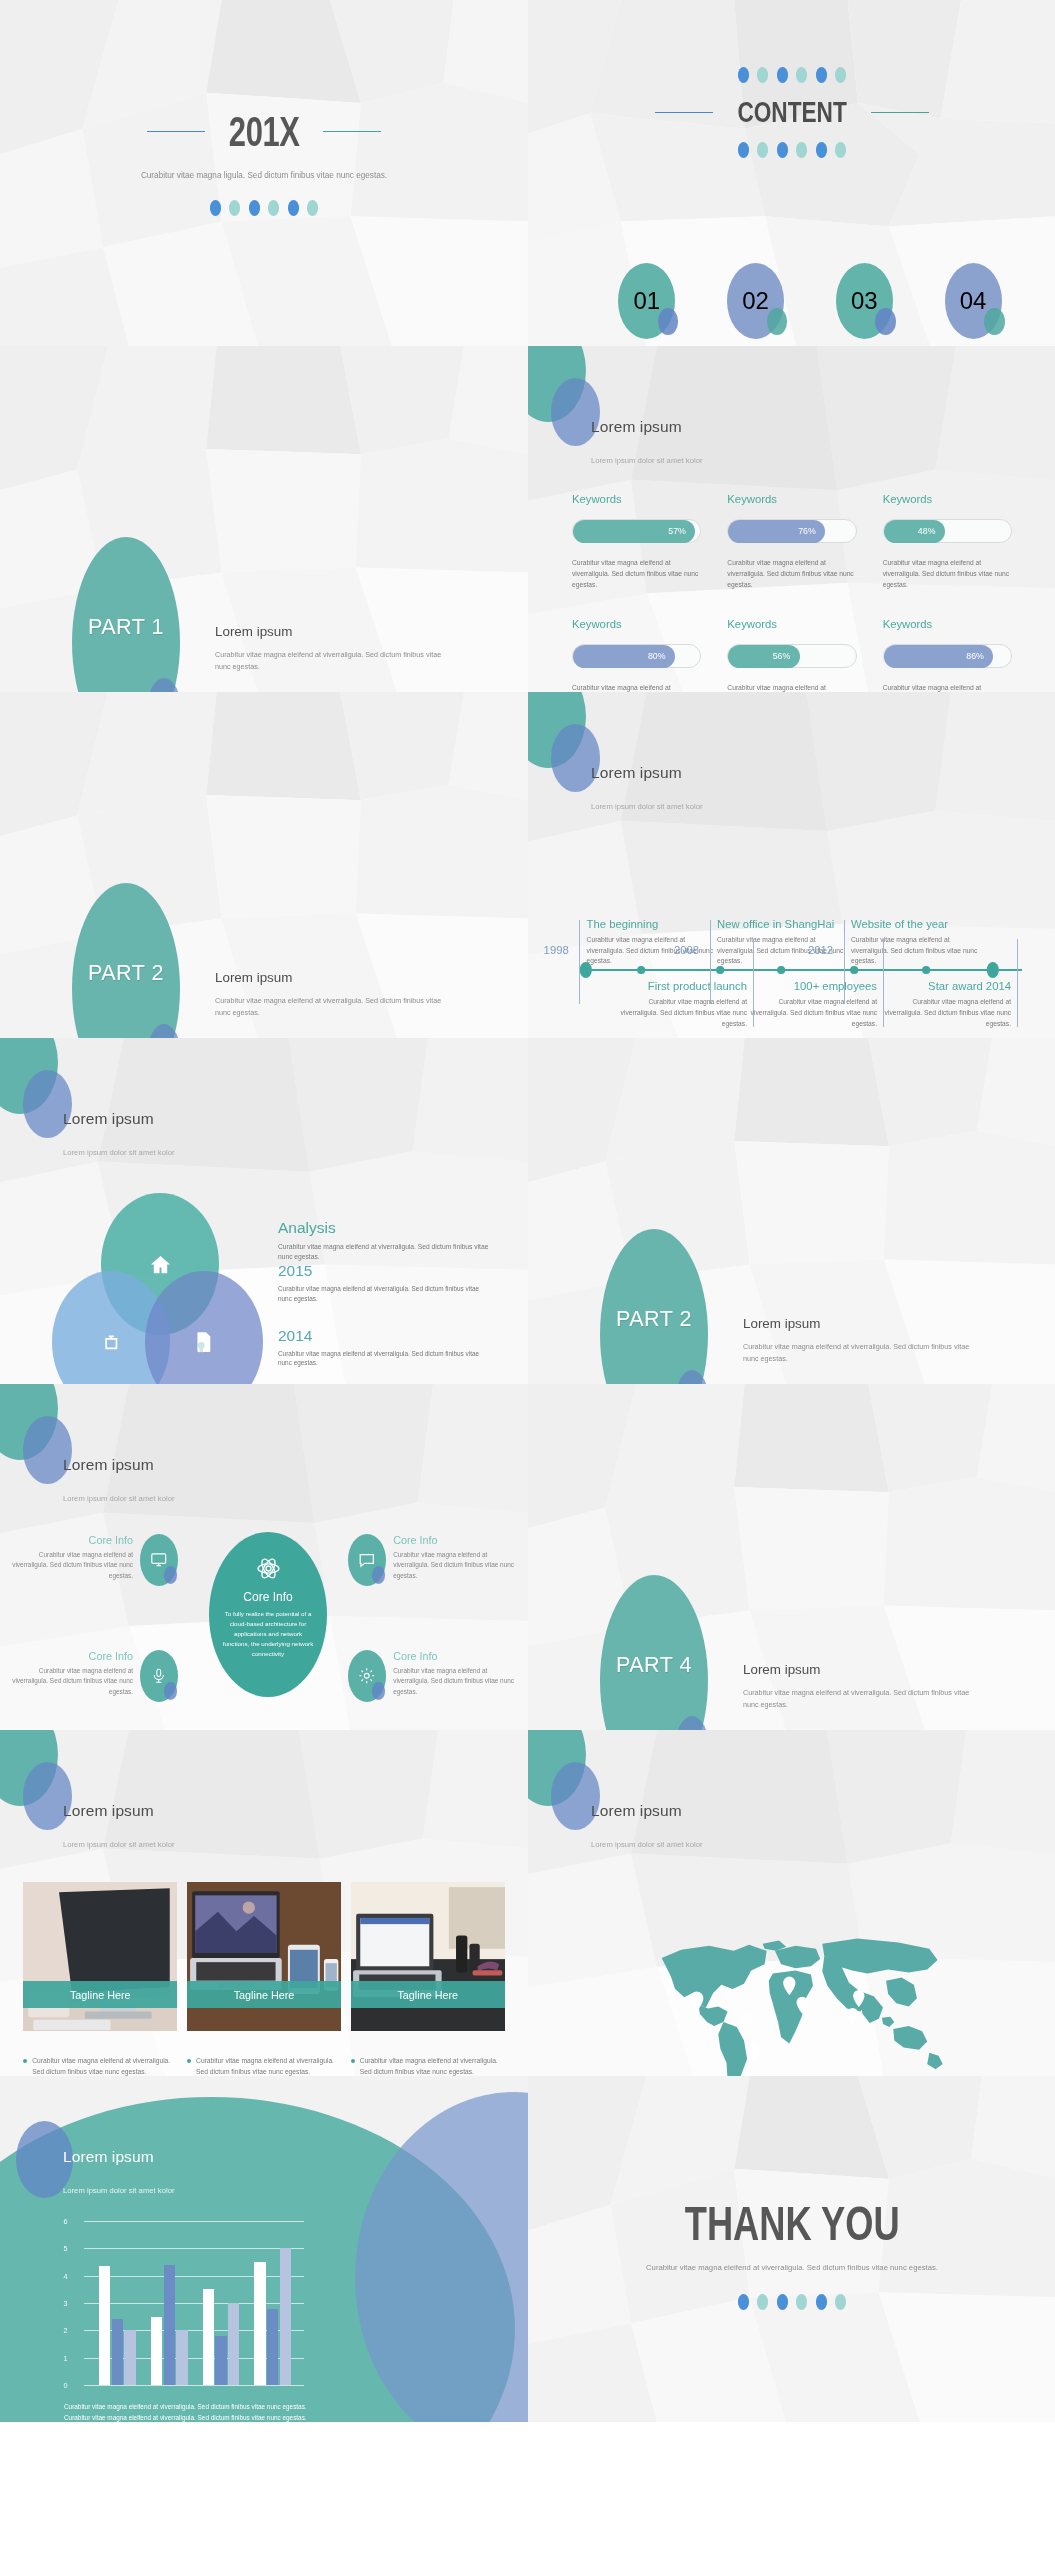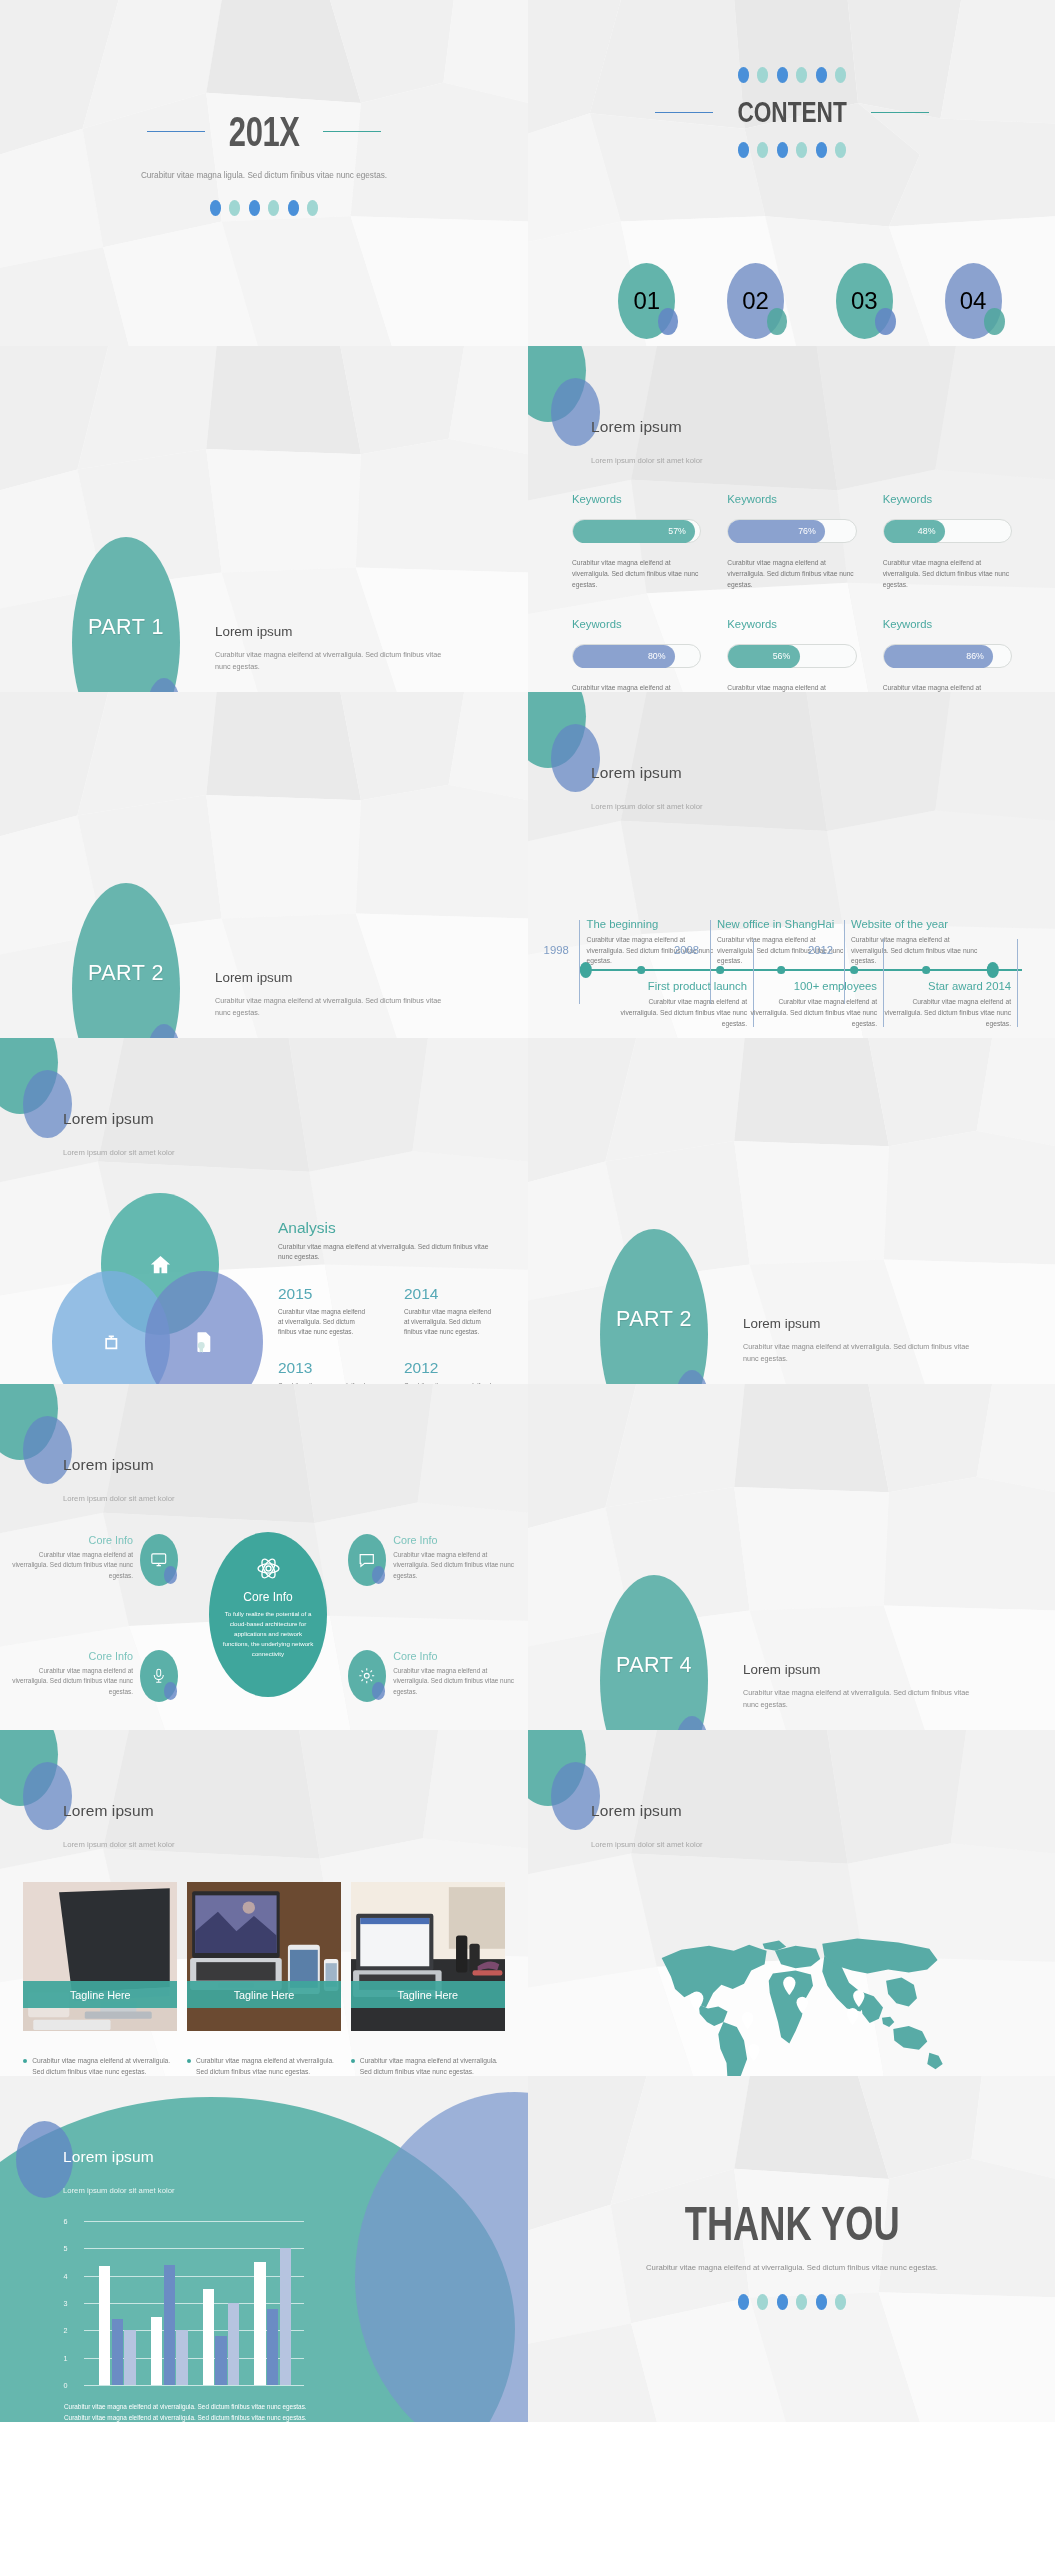--- a/index.html
+++ b/index.html
@@ -111,21 +111,21 @@
   
   .venn { position: absolute; left: 52px; top: 155px; width: 216px; height: 216px; }
   .v-c { position: absolute; width: 118px; height: 142px; border-radius: 50%;
          display: flex; align-items: center; justify-content: center; }
   .v-top { left: 49px; top: 0; background: rgba(80,176,166,.88); }
   .v-bl  { left: 0;   top: 78px; background: rgba(123,175,222,.80); }
   .v-br  { left: 93px; top: 78px; background: rgba(110,133,200,.72); }
   .an { position: absolute; left: 278px; top: 181px; width: 216px; }
   .an h3 { font-size: 15.5px; color: #4aa9a0; font-weight: 400; }
   .an > p { margin-top: 5.2px; font-size: 6.7px; color: #777; line-height: 1.5; }
-  .an-grid { margin-top: 23px; display: grid; grid-template-columns: 1fr 1fr; gap: 23px 36px; }
+  .an-grid { display: grid; grid-template-columns: 1fr; gap: 23px 36px; }
   .an-grid h4 { font-size: 15.5px; color: #55a8b5; font-weight: 400; }
   .an-grid p { margin-top: 4.1px; font-size: 6.4px; color: #777; line-height: 1.5; }
 
   
   .ci-center { position: absolute; left: 209px; top: 148px; width: 118px; height: 165px;
                border-radius: 50%; background: #3fa69c; color: #fff; text-align: center;
                padding-top: 24px; }
   .ci-center h4 { margin-top: 7.2px; font-size: 12px; font-weight: 400; }
   .ci-center p { margin-top: 5.2px; font-size: 6.2px; line-height: 1.6; padding: 0 12.4px; }
   .ci-node { position: absolute; width: 170px; display: flex; gap: 7.2px; align-items: flex-start; }

